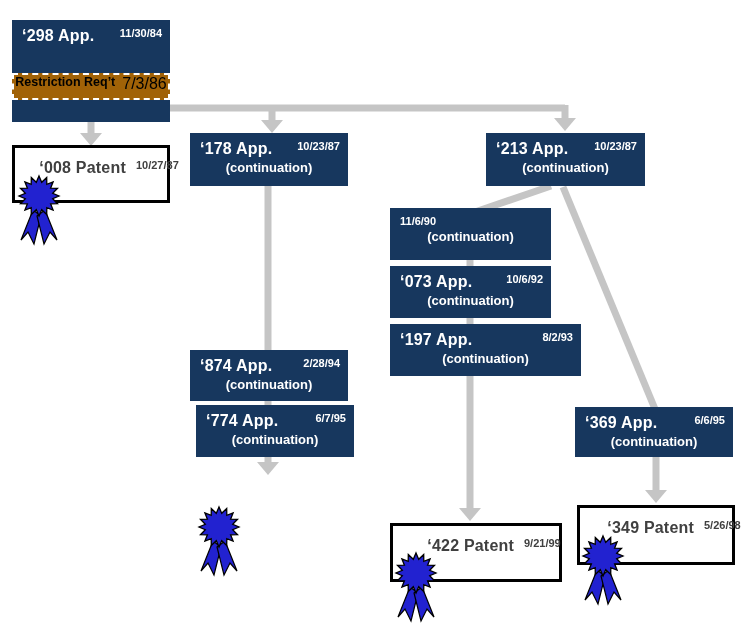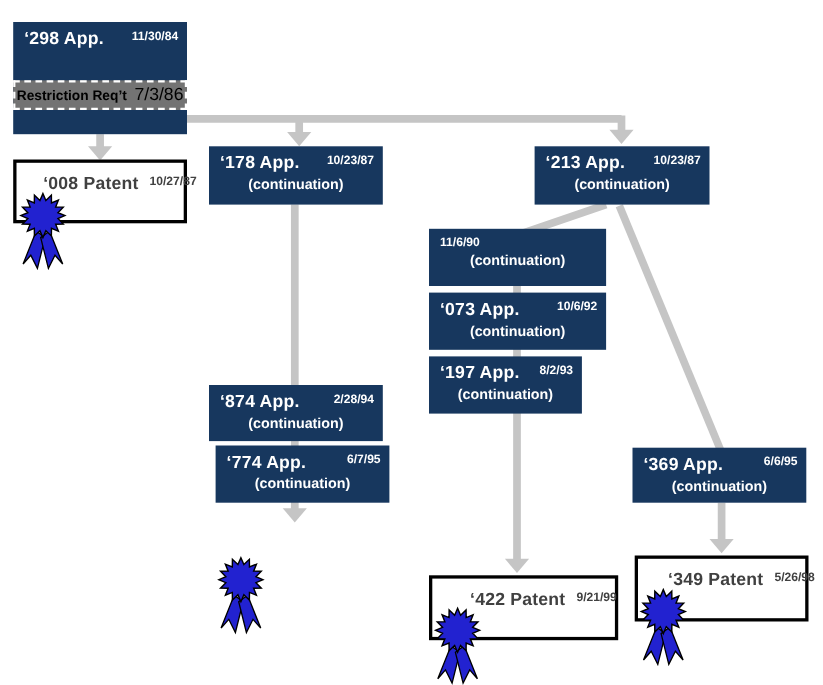--- a/index.html
+++ b/index.html
@@ -12,22 +12,22 @@
   .app{background:#17375E;color:#ffffff;}
   .patent{background:#ffffff;border:3px solid #000000;color:#404040;padding-left:36px;}
   .row{display:flex;align-items:flex-start;padding:7px 8px 0 10px;}
   .row .lbl{font-size:16px;font-weight:bold;letter-spacing:.2px;flex:1;white-space:nowrap;}
   .row .date{font-size:11px;font-weight:bold;white-space:nowrap;}
   .row.centered{justify-content:center;flex:none;padding:11px 6px 0 6px;}
   .row.centered .lbl{flex:none;margin-right:10px;}
   .sub{font-size:13px;font-weight:bold;text-align:center;margin-top:2px;}
   .strip{
     position:absolute;left:0;right:0;top:53px;height:27px;box-sizing:border-box;
-    background:#737373;border:2px dashed #ffffff;color:#000000;
-    display:flex;align-items:center;justify-content:center;
+    background:#a16207;border:2px dashed #ffffff;color:#000000;
+    display:flex;justify-content:center;
   }
   .strip .s-lbl{font-size:12.5px;font-weight:bold;margin-right:7px;white-space:nowrap;}
   .strip .s-date{font-size:16px;font-weight:normal;white-space:nowrap;}
   .ribbon{position:absolute;z-index:2;}
 </style>
 </head>
 <body>
 
 <div id="canvas">
 
@@ -102,21 +102,21 @@
   </div>
 
   <div class="node app" style="left:390px;top:266px;width:161px;height:52px;">
     <div class="row">
       <span class="lbl">‘073 App.</span>
       <span class="date">10/6/92</span>
     </div>
     <div class="sub">(continuation)</div>
   </div>
 
-  <div class="node app" style="left:390px;top:324px;width:139px;height:52px;">
+  <div class="node app" style="left:390px;top:324px;width:191px;height:52px;">
     <div class="row">
       <span class="lbl">‘197 App.</span>
       <span class="date">8/2/93</span>
     </div>
     <div class="sub">(continuation)</div>
   </div>
 
   <div class="node app" style="left:190px;top:350px;width:158px;height:51px;">
     <div class="row">
       <span class="lbl">‘874 App.</span>

